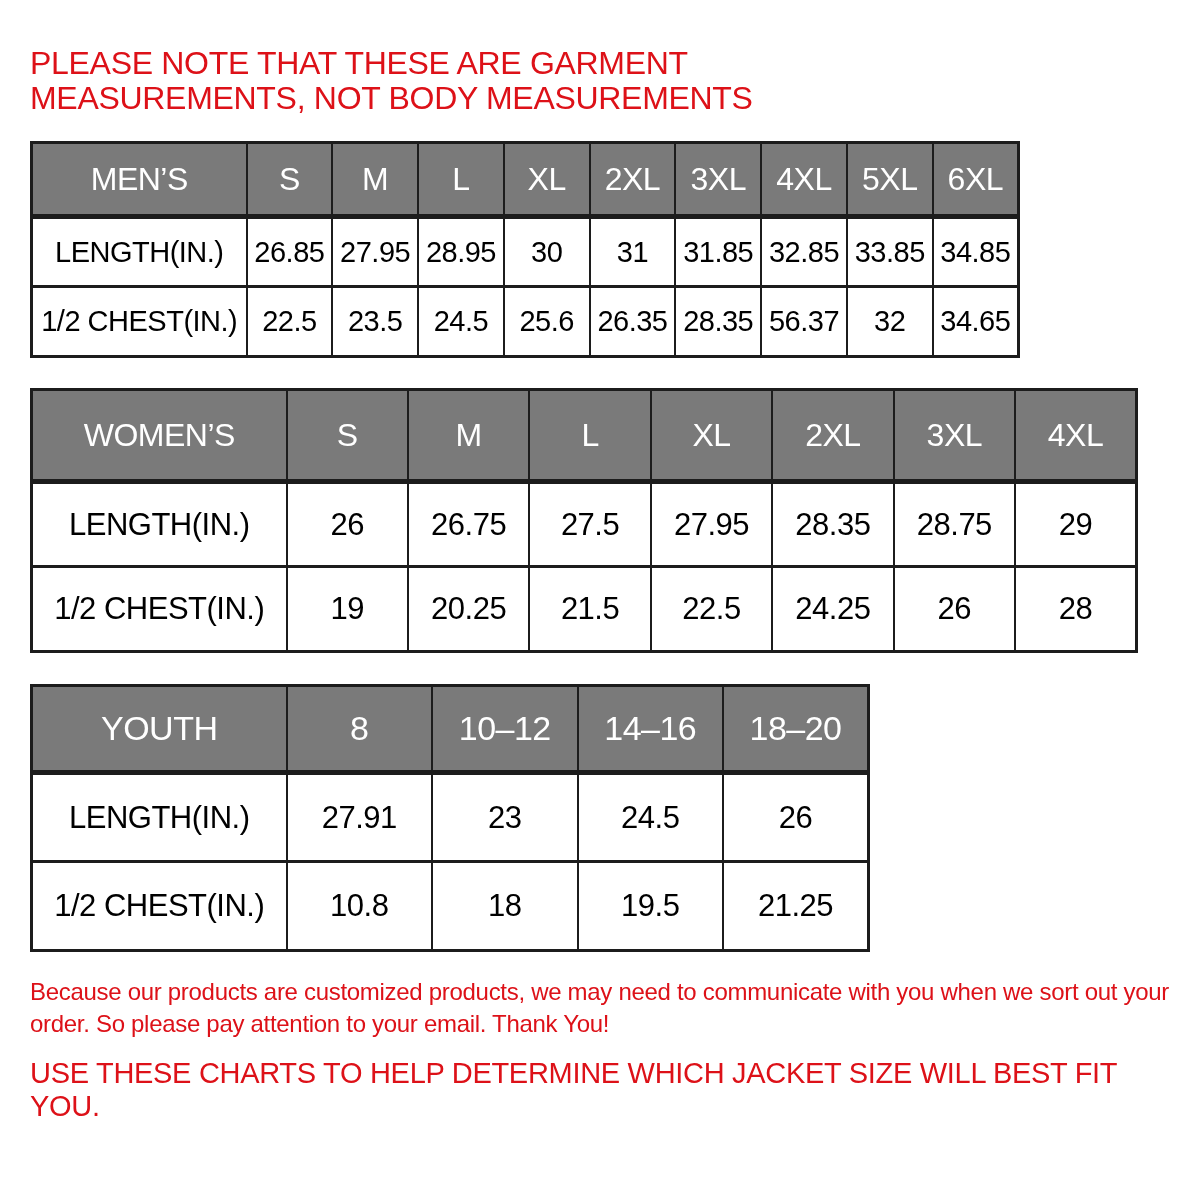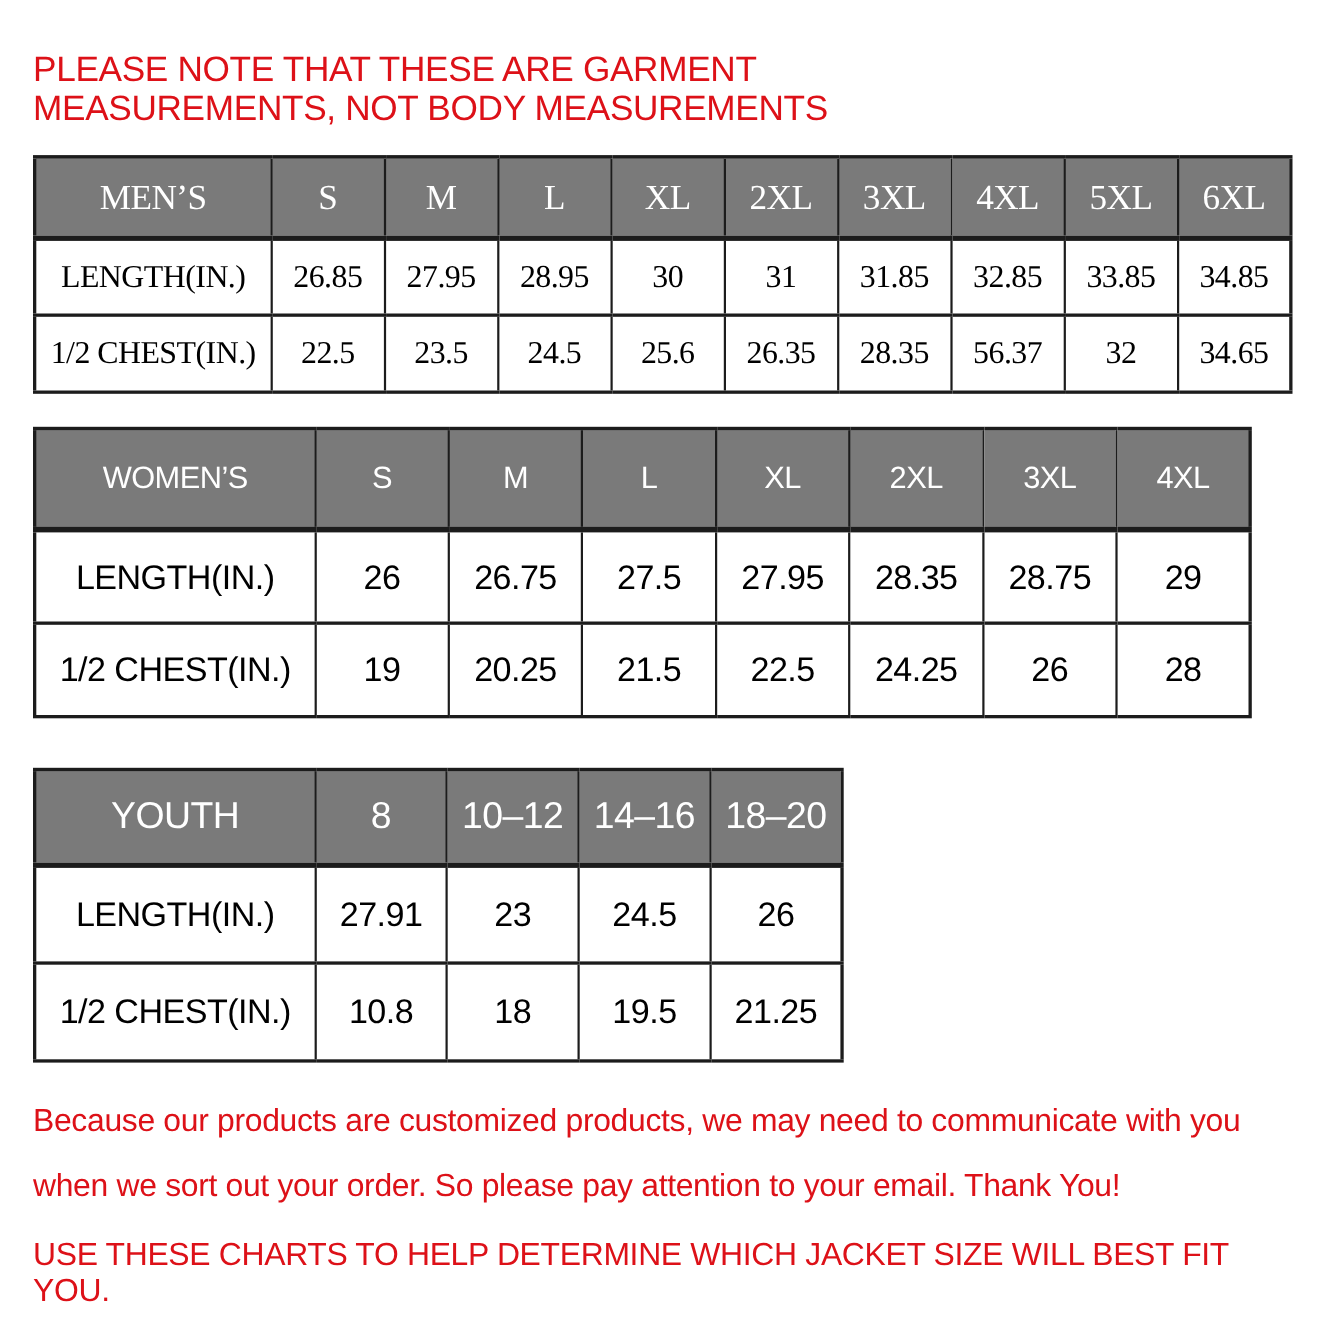--- a/index.html
+++ b/index.html
@@ -52,38 +52,38 @@
     vertical-align: middle;
     letter-spacing: -0.5px;
     overflow: hidden;
   }
   .size-table th {
     background: var(--table-header-gray, #7a7a7a);
     color: var(--header-text-white, #fff);
     font-weight: 400;
     border-bottom-width: 5px;
   }
-  .mens   { width: 1145px; margin-top: 25px; font-family: Liberation Serif, serif; }
+  .mens   { width: 990px; margin-top: 25px; }
   .mens th   { height: 74px; font-size: 32px; }
   .mens td   { height: 70px; font-size: 29px; }
   .mens th:first-child { width: 215px; }
   .womens { width: 1108px; margin-top: 30px; }
-  .womens th { height: 92px; font-size: 28px; }
+  .womens th { height: 92px; font-size: 32px; }
   .womens td { height: 85px; font-size: 31px; }
   .womens th:first-child { width: 255px; }
-  .youth  { width: 737px;  margin-top: 45px; }
+  .youth  { width: 840px;  margin-top: 31px; }
   .youth th  { height: 87px; font-size: 34px; }
   .youth td  { height: 89px; font-size: 31px; }
   .youth th:first-child { width: 255px; }
   .row-label { font-size: 0.96em; }
   .footer-para {
     margin-top: 24px;
     max-width: 1150px;
-    font-size: 29px;
-    line-height: 59px;
+    font-size: 24px;
+    line-height: 32px;
     letter-spacing: -0.3px;
     color: var(--accent-red, #dd1118);
   }
   .footer-line {
     margin-top: 17px;
     font-size: 29px;
     letter-spacing: -0.3px;
     color: var(--accent-red, #dd1118);
   }
 </style>

